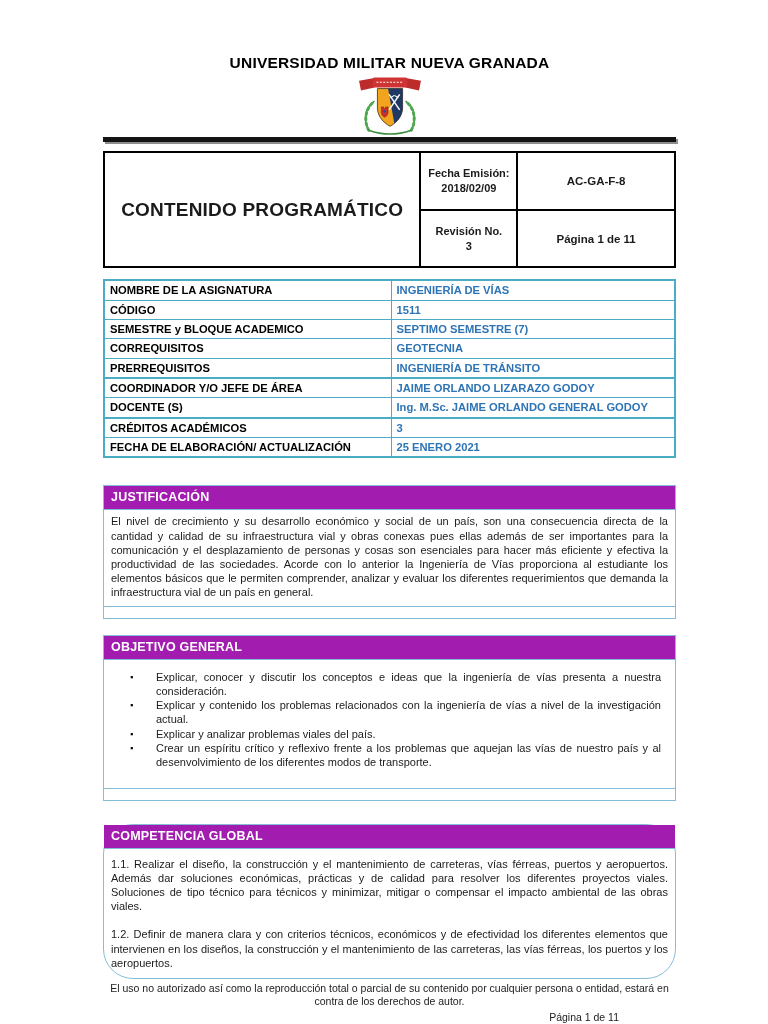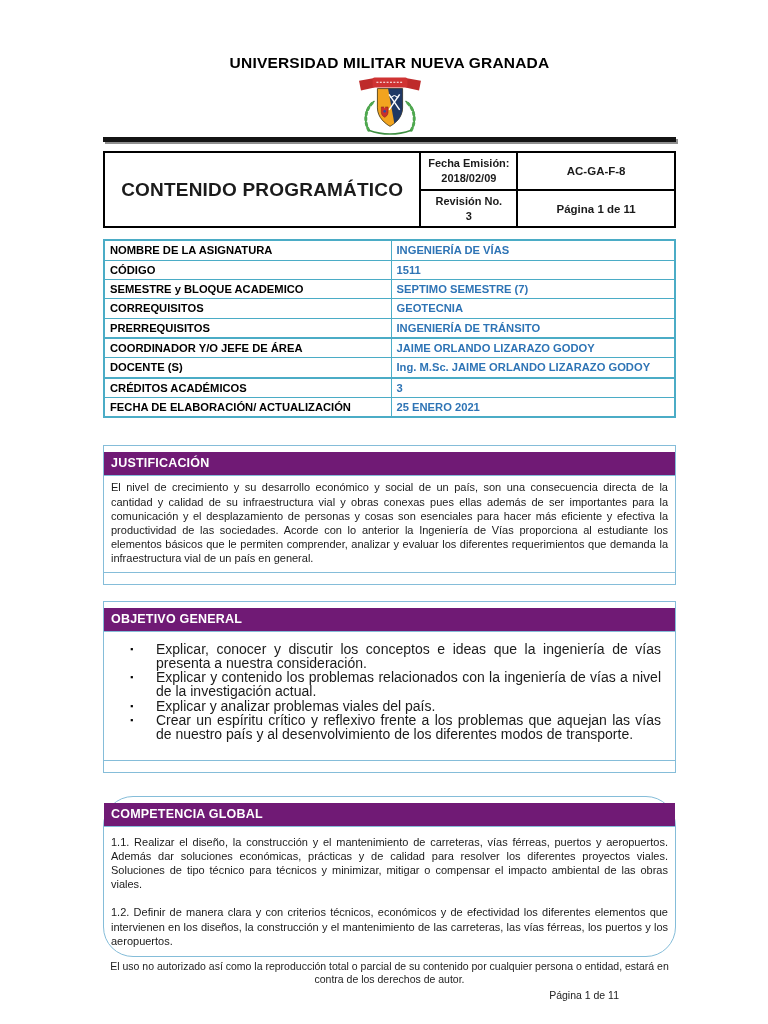--- a/index.html
+++ b/index.html
@@ -10,45 +10,45 @@
   .univ-title { margin-top:42px; text-align:center; font-size:15.5px; font-weight:bold; letter-spacing:.2px; color:#000; }
   .logo-wrap { text-align:center; margin-top:4px; height:60px; }
   .thick-rule { height:5px; background:#141414; margin-top:1px; box-shadow:2px 2px 0 #8f8f8f; }
 
   table { border-collapse:collapse; width:100%; }
 
   
   .title-table { margin-top:9px; }
   .title-table td { border:2px solid #000; vertical-align:middle; text-align:center; }
   .title-table .t-main { width:307px; font-size:19px; font-weight:bold; letter-spacing:.2px; }
-  .title-table .t-mid { width:94px; font-size:11px; font-weight:bold; line-height:1.35; padding:3px 2px; }
+  .title-table .t-mid { width:94px; font-size:11px; font-weight:bold; line-height:1.35; padding:13px 2px; }
   .title-table .t-right { width:153px; font-size:11.5px; font-weight:bold; }
   .title-table tr { height:36px; }
 
   
   .info-table { margin-top:11px; border:2px solid #4BACC6; }
   .info-table td { border:1px solid #4BACC6; font-size:11.2px; font-weight:bold; padding:2px 4px 2px 5px; line-height:1.28; vertical-align:top; }
   .info-table td.lbl { width:287px; color:#000; }
   .info-table td.val { color:#2E74B5; }
   .info-table tr.sep td { border-top:2px solid #4BACC6; }
   .info-table td.justify { text-align:justify; padding-right:10px; }
 
   
   .section { border:1px solid #85BDD9; margin-top:16px; }
   .sec-justificacion { margin-top:27px; }
   .sec-objetivo { margin-top:16px; }
   .sec-competencia { margin-top:23px;border-radius:30px; }
-  .section-header { background:#701a75; color:#fff; font-weight:bold; font-size:12.5px; padding:4px 7px 5px 7px; border-bottom:1px solid #85BDD9; letter-spacing:.2px;margin-top:6px; }
+  .section-header { background:#a21caf; color:#fff; font-weight:bold; font-size:12.5px; padding:4px 7px 5px 7px; border-bottom:1px solid #85BDD9; letter-spacing:.2px; }
   .section-body { padding:4px 7px 6px 7px; font-size:11px; line-height:14.2px; text-align:justify; color:#1b1b1b; }
   .empty-row { border-top:1px solid #85BDD9; height:12px; background:#fff; }
 
   .bullets { list-style:none; padding:10px 14px 18px 26px; }
   .bullets li { display:flex; margin:0; }
   .bullets .marker { width:26px; flex:0 0 26px; font-size:9px; line-height:14.3px; color:#000; }
-  .bullets .b-text { flex:1; text-align:justify; font-size:14px; line-height:14.3px; }
+  .bullets .b-text { flex:1; text-align:justify; font-size:11px; line-height:14.3px; }
 
   .comp-body p { margin:0 0 14px 0; }
   .comp-body p:last-child { margin-bottom:0; }
   .section-body.comp-body { padding:8px 7px 8px 7px; }
 
   
   .footer-disclaimer { margin-top:3px; text-align:center; font-size:10.5px; line-height:13px; color:#222; }
   .page-number { margin-top:3px; text-align:right; padding-right:57px; font-size:10.5px; color:#222; }
 </style>
 </head>
@@ -130,21 +130,21 @@
       <tr>
         <td class="lbl">PRERREQUISITOS</td>
         <td class="val">INGENIERÍA DE TRÁNSITO</td>
       </tr>
       <tr class="sep">
         <td class="lbl">COORDINADOR Y/O JEFE DE ÁREA</td>
         <td class="val">JAIME ORLANDO LIZARAZO GODOY</td>
       </tr>
       <tr>
         <td class="lbl">DOCENTE (S)</td>
-        <td class="val justify">Ing. M.Sc. JAIME ORLANDO LIZARAZO GODOY</td>
+        <td class="val justify">Ing. M.Sc. JAIME ORLANDO GENERAL GODOY</td>
       </tr>
       <tr class="sep">
         <td class="lbl">CRÉDITOS ACADÉMICOS</td>
         <td class="val">3</td>
       </tr>
       <tr>
         <td class="lbl">FECHA DE ELABORACIÓN/ ACTUALIZACIÓN</td>
         <td class="val">25 ENERO 2021</td>
       </tr>
     </tbody>

